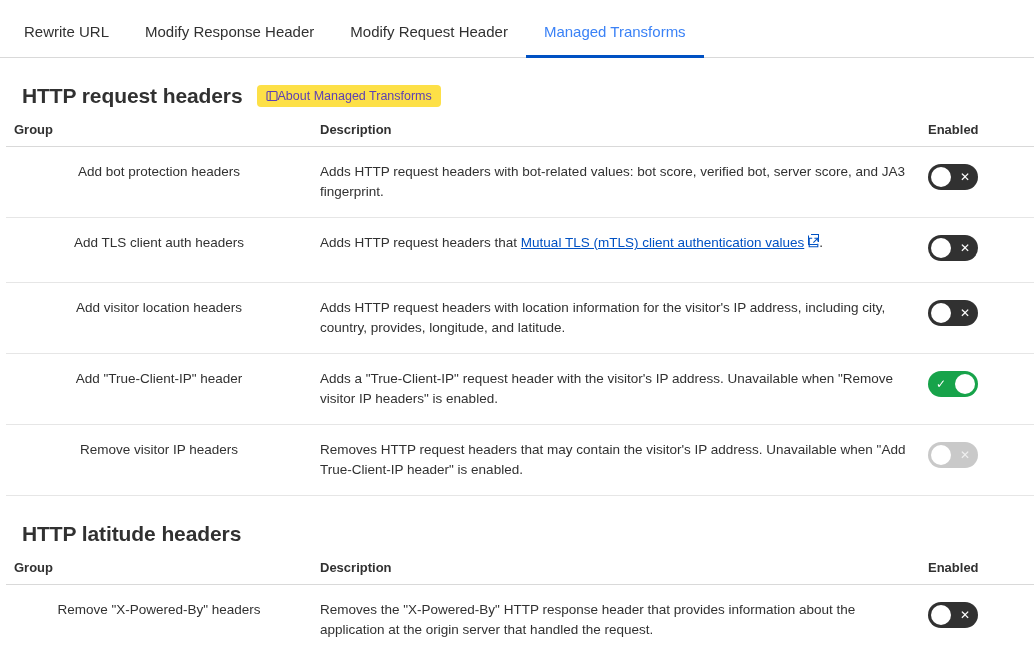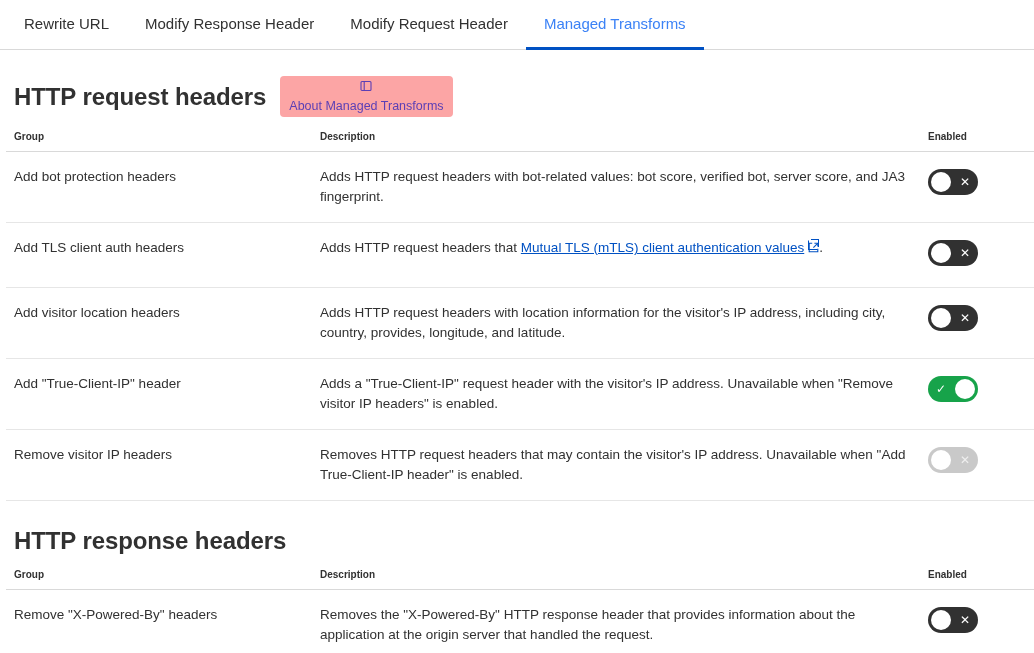--- a/index.html
+++ b/index.html
@@ -9,21 +9,21 @@
     background: #ffffff;
     font-family: "Liberation Sans", sans-serif;
     color: #313131;
     overflow: hidden;
   }
 
   
   .tabbar {
     display: flex;
     align-items: flex-end;
-    height: 50px;
+    height: 58px;
     border-bottom: 1px solid #d9d9d9;
     padding: 0 0 0 6px;
   }
   .tab {
     font-size: 15px;
     color: #313131;
     padding: 0 18px 14px 18px;
     line-height: 18px;
     cursor: pointer;
     border-bottom: 3px solid transparent;
@@ -38,70 +38,70 @@
 
   
   .section { padding: 0 6px; }
   .section-head {
     display: flex;
     align-items: center;
     gap: 14px;
     margin: 26px 0 14px 8px;
   }
   .section-title {
-    font-size: 24px;
+    font-size: 21px;
     font-weight: bold;
     color: #313131;
     letter-spacing: -0.1px;
+    margin-left: 8px;
   }
   .about-chip {
     display: inline-flex;
     align-items: center;
-    gap: 7px;
-    background: #fca5a5;
+    gap: 0;
+    background: #fde047;
     border-radius: 4px;
     padding: 4px 9px;
     font-size: 12.5px;
     color: #5b3fb5;
     cursor: pointer;
-    flex-direction: column;
   }
   .about-chip .bookicon {
     display: inline-block;
     width: 12px; height: 12px;
     position: relative;
   }
 
   
   table.mt {
     width: 100%;
     border-collapse: collapse;
     table-layout: fixed;
   }
   table.mt th {
     text-align: left;
-    font-size: 10px;
+    font-size: 13px;
     font-weight: bold;
     color: #313131;
     padding: 0 8px 9px 8px;
     border-bottom: 1px solid #d9d9d9;
   }
   table.mt td {
     font-size: 13.5px;
     color: #313131;
     padding: 15px 8px;
     border-bottom: 1px solid #e6e6e6;
     vertical-align: top;
     line-height: 20px;
   }
   col.c-group { width: 306px; }
   col.c-desc  { width: 608px; }
   col.c-enabled { width: 120px; }
   th.enabled-h, td.enabled-c { text-align: left; padding-left: 18px; }
-  td.group-c { padding-top: 16px; }
+  td.group-c { padding-top: 16px; text-align: center; }
   td.desc-c a {
     color: #0051c3;
   }
   .ext-icon {
     display: inline-block;
     width: 11px; height: 11px;
     margin-left: 4px;
     position: relative;
     vertical-align: -1px;
   }
@@ -251,21 +251,21 @@
             <span class="knob"></span>
           </span>
         </td>
       </tr>
     </tbody>
   </table>
 </div>
 
 <div class="section">
   <div class="section-head">
-    <div class="section-title">HTTP response headers</div>
+    <div class="section-title">HTTP latitude headers</div>
   </div>
 
   <table class="mt">
     <colgroup>
         <col class="c-group">
         <col class="c-desc">
         <col class="c-enabled">
       </colgroup>
     <thead>
       <tr>

